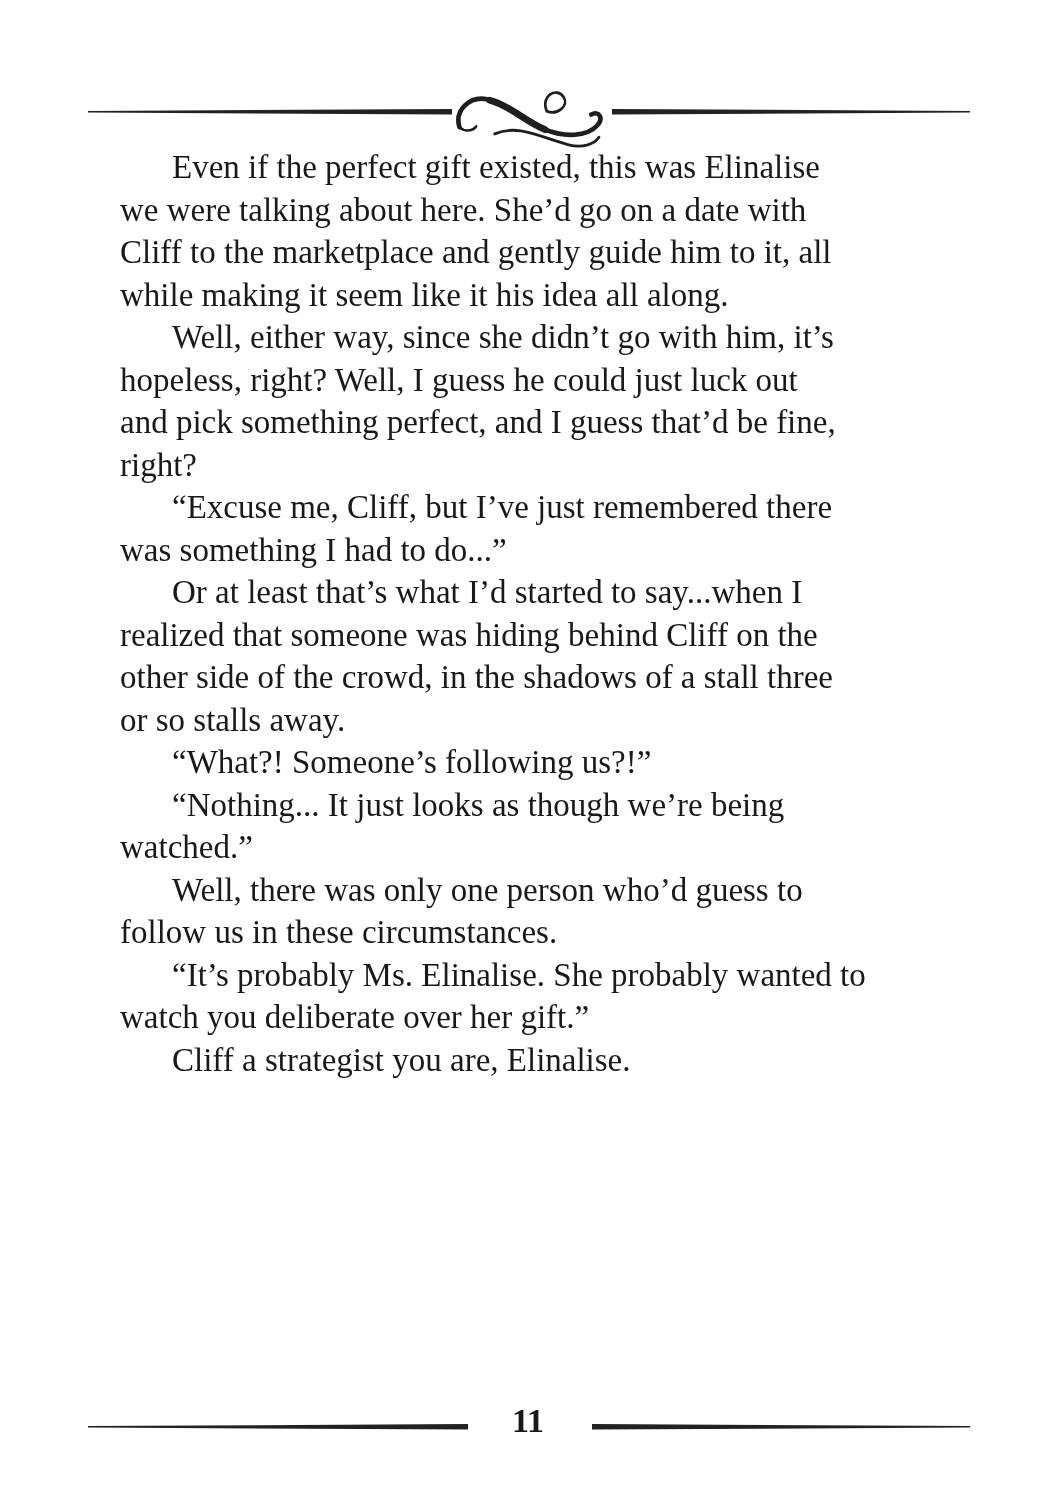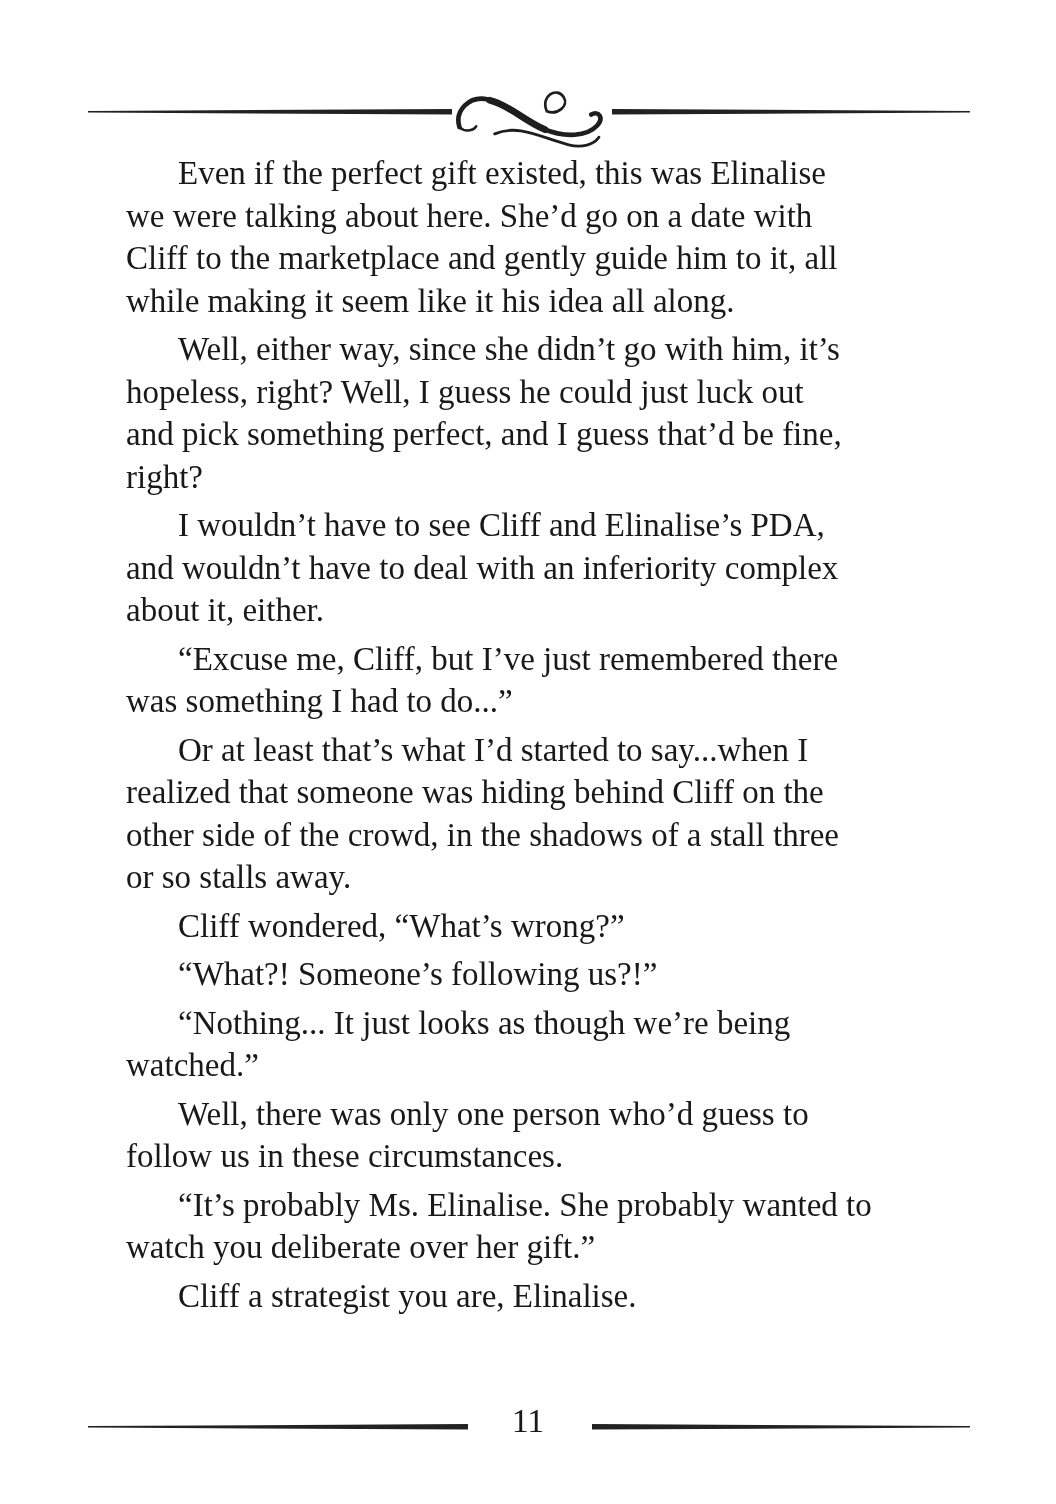--- a/index.html
+++ b/index.html
@@ -34,33 +34,34 @@
   .page-body {
     position: absolute;
     top: 146px;
     left: 120px;
     width: 870px;
     font-size: 33px;
     line-height: 42.5px;
     text-align: left;
   }
   .para {
-    margin: 6px;
+    margin: 0;
     white-space: pre-line;
     text-indent: 52px;
   }
   .para.italic { }
 
   
   .page-footer {
     position: absolute;
     top: 1395px;
     left: 0;
     width: 880px;
     height: 70px;
+    font-weight: bold;
   }
   .ftr-rule-left  { left: 88px;  top: 28px; }
   .ftr-rule-right { left: 592px; top: 28px; }
   .page-number {
     position: absolute;
     left: 0;
     top: 6px;
     width: 1056px;
     text-align: center;
     font-size: 34px;
@@ -98,30 +99,26 @@
 
   <main class="page-body">
       <p class="para">Even if the perfect gift existed, this was Elinalise
 we were talking about here. She’d go on a date with
 Cliff to the marketplace and gently guide him to it, all
 while making it seem like it his idea all along.</p>
       <p class="para italic">Well, either way, since she didn’t go with him, it’s
 hopeless, right? Well, I guess he could just luck out
 and pick something perfect, and I guess that’d be fine,
 right?</p>
-      <p class="para">I wouldn’t have to see Cliff and Elinalise’s PDA,
-and wouldn’t have to deal with an inferiority complex
-about it, either.</p>
       <p class="para">“Excuse me, Cliff, but I’ve just remembered there
 was something I had to do...”</p>
       <p class="para">Or at least that’s what I’d started to say...when I
 realized that someone was hiding behind Cliff on the
 other side of the crowd, in the shadows of a stall three
 or so stalls away.</p>
-      <p class="para">Cliff wondered, “What’s wrong?”</p>
       <p class="para">“What?! Someone’s following us?!”</p>
       <p class="para">“Nothing... It just looks as though we’re being
 watched.”</p>
       <p class="para">Well, there was only one person who’d guess to
 follow us in these circumstances.</p>
       <p class="para">“It’s probably Ms. Elinalise. She probably wanted to
 watch you deliberate over her gift.”</p>
       <p class="para">Cliff a strategist you are, Elinalise.</p>
     </main>
 

